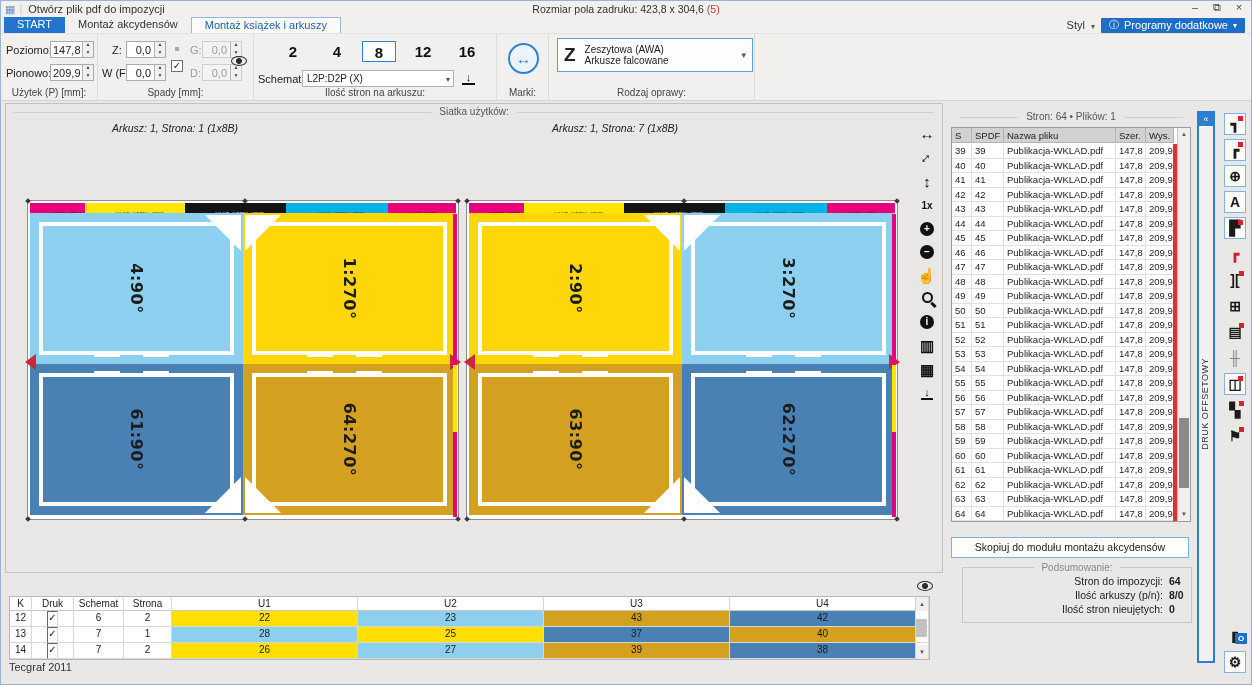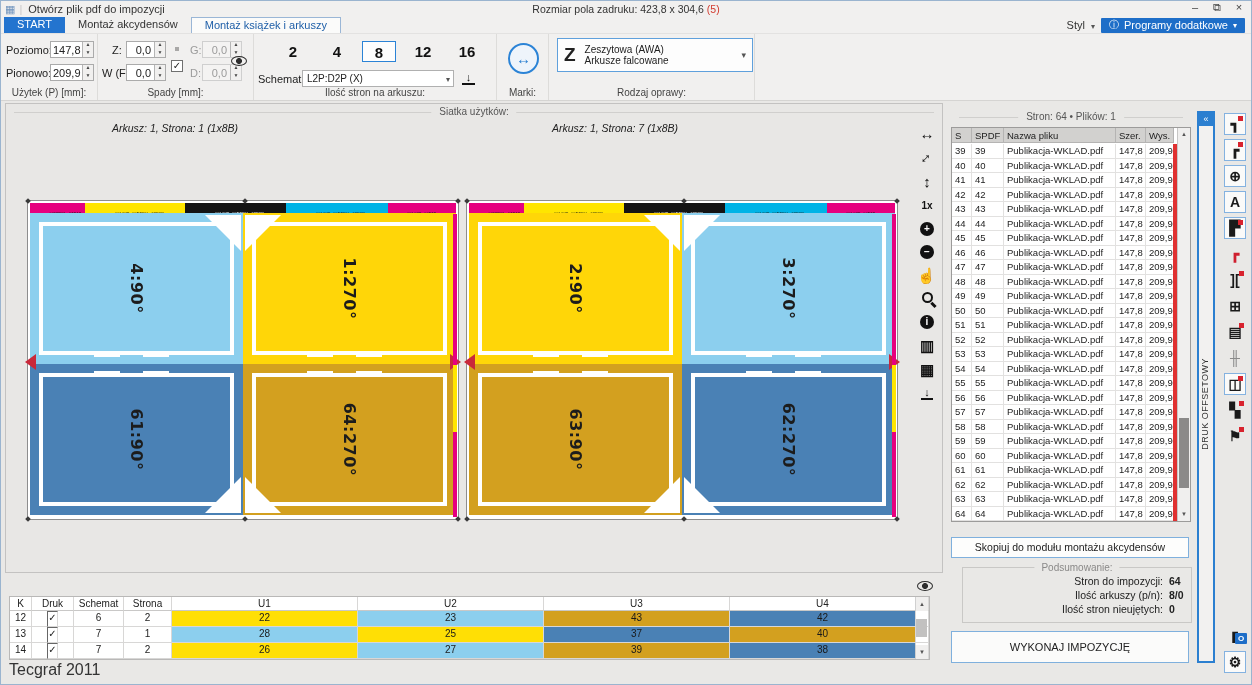--- a/index.html
+++ b/index.html
@@ -170,21 +170,21 @@
   #ricons { position:absolute; left:1219px; top:112px; width:30px; height:560px; display:flex;
             flex-direction:column; align-items:center; gap:4px; }
   .ric { position:relative; width:22px; height:22px; display:flex; align-items:center; justify-content:center; }
   .ric.boxed { border:1px solid #84b2e0; background:#fafaf9; }
   .ric .rg { font-size:14px; font-weight:bold; color:#1a1a1a; line-height:14px; }
   .rdot { position:absolute; right:2px; top:2px; width:5px; height:5px; background:#d8232e; }
   .rbadge { position:absolute; right:-1px; bottom:3px; width:12px; height:11px; background:#1e6ec8; color:#fff;
             font-size:8px; font-weight:bold; text-align:center; line-height:11px; border-radius:1px; }
 
   
-  #statusbar { position:absolute; left:8px; top:660px; font-size:16px; color:#333; }
+  #statusbar { position:absolute; left:8px; top:660px; font-size:11px; color:#333; }
 </style>
 </head>
 <body>
 
 <div id="app">
 
   <div id="titlebar">
     <span id="app-icon">▦</span>
     <span id="title-sep">|</span>
     <span>Otwórz plik pdf do impozycji</span>
@@ -723,21 +723,20 @@
     <div class="srow" style="top:21px;">
       <span>Ilość arkuszy (p/n):</span>
       <b>8/0</b>
     </div>
     <div class="srow" style="top:35px;">
       <span>Ilość stron nieujętych:</span>
       <b>0</b>
     </div>
   </div>
 
-  <div id="runbtn">WYKONAJ IMPOZYCJĘ</div>
 
   <div id="sidepanel" style="border-color: rgb(43, 127, 208);">
     <span id="collapse-btn" style="background: rgb(43, 127, 208);">«</span>
     <span id="sidelabel">DRUK OFFSETOWY</span>
   </div>
 
   <div id="ricons">
       <span class="ric boxed">
         <span class="rg">┓</span>
         <span class="rdot"></span>

